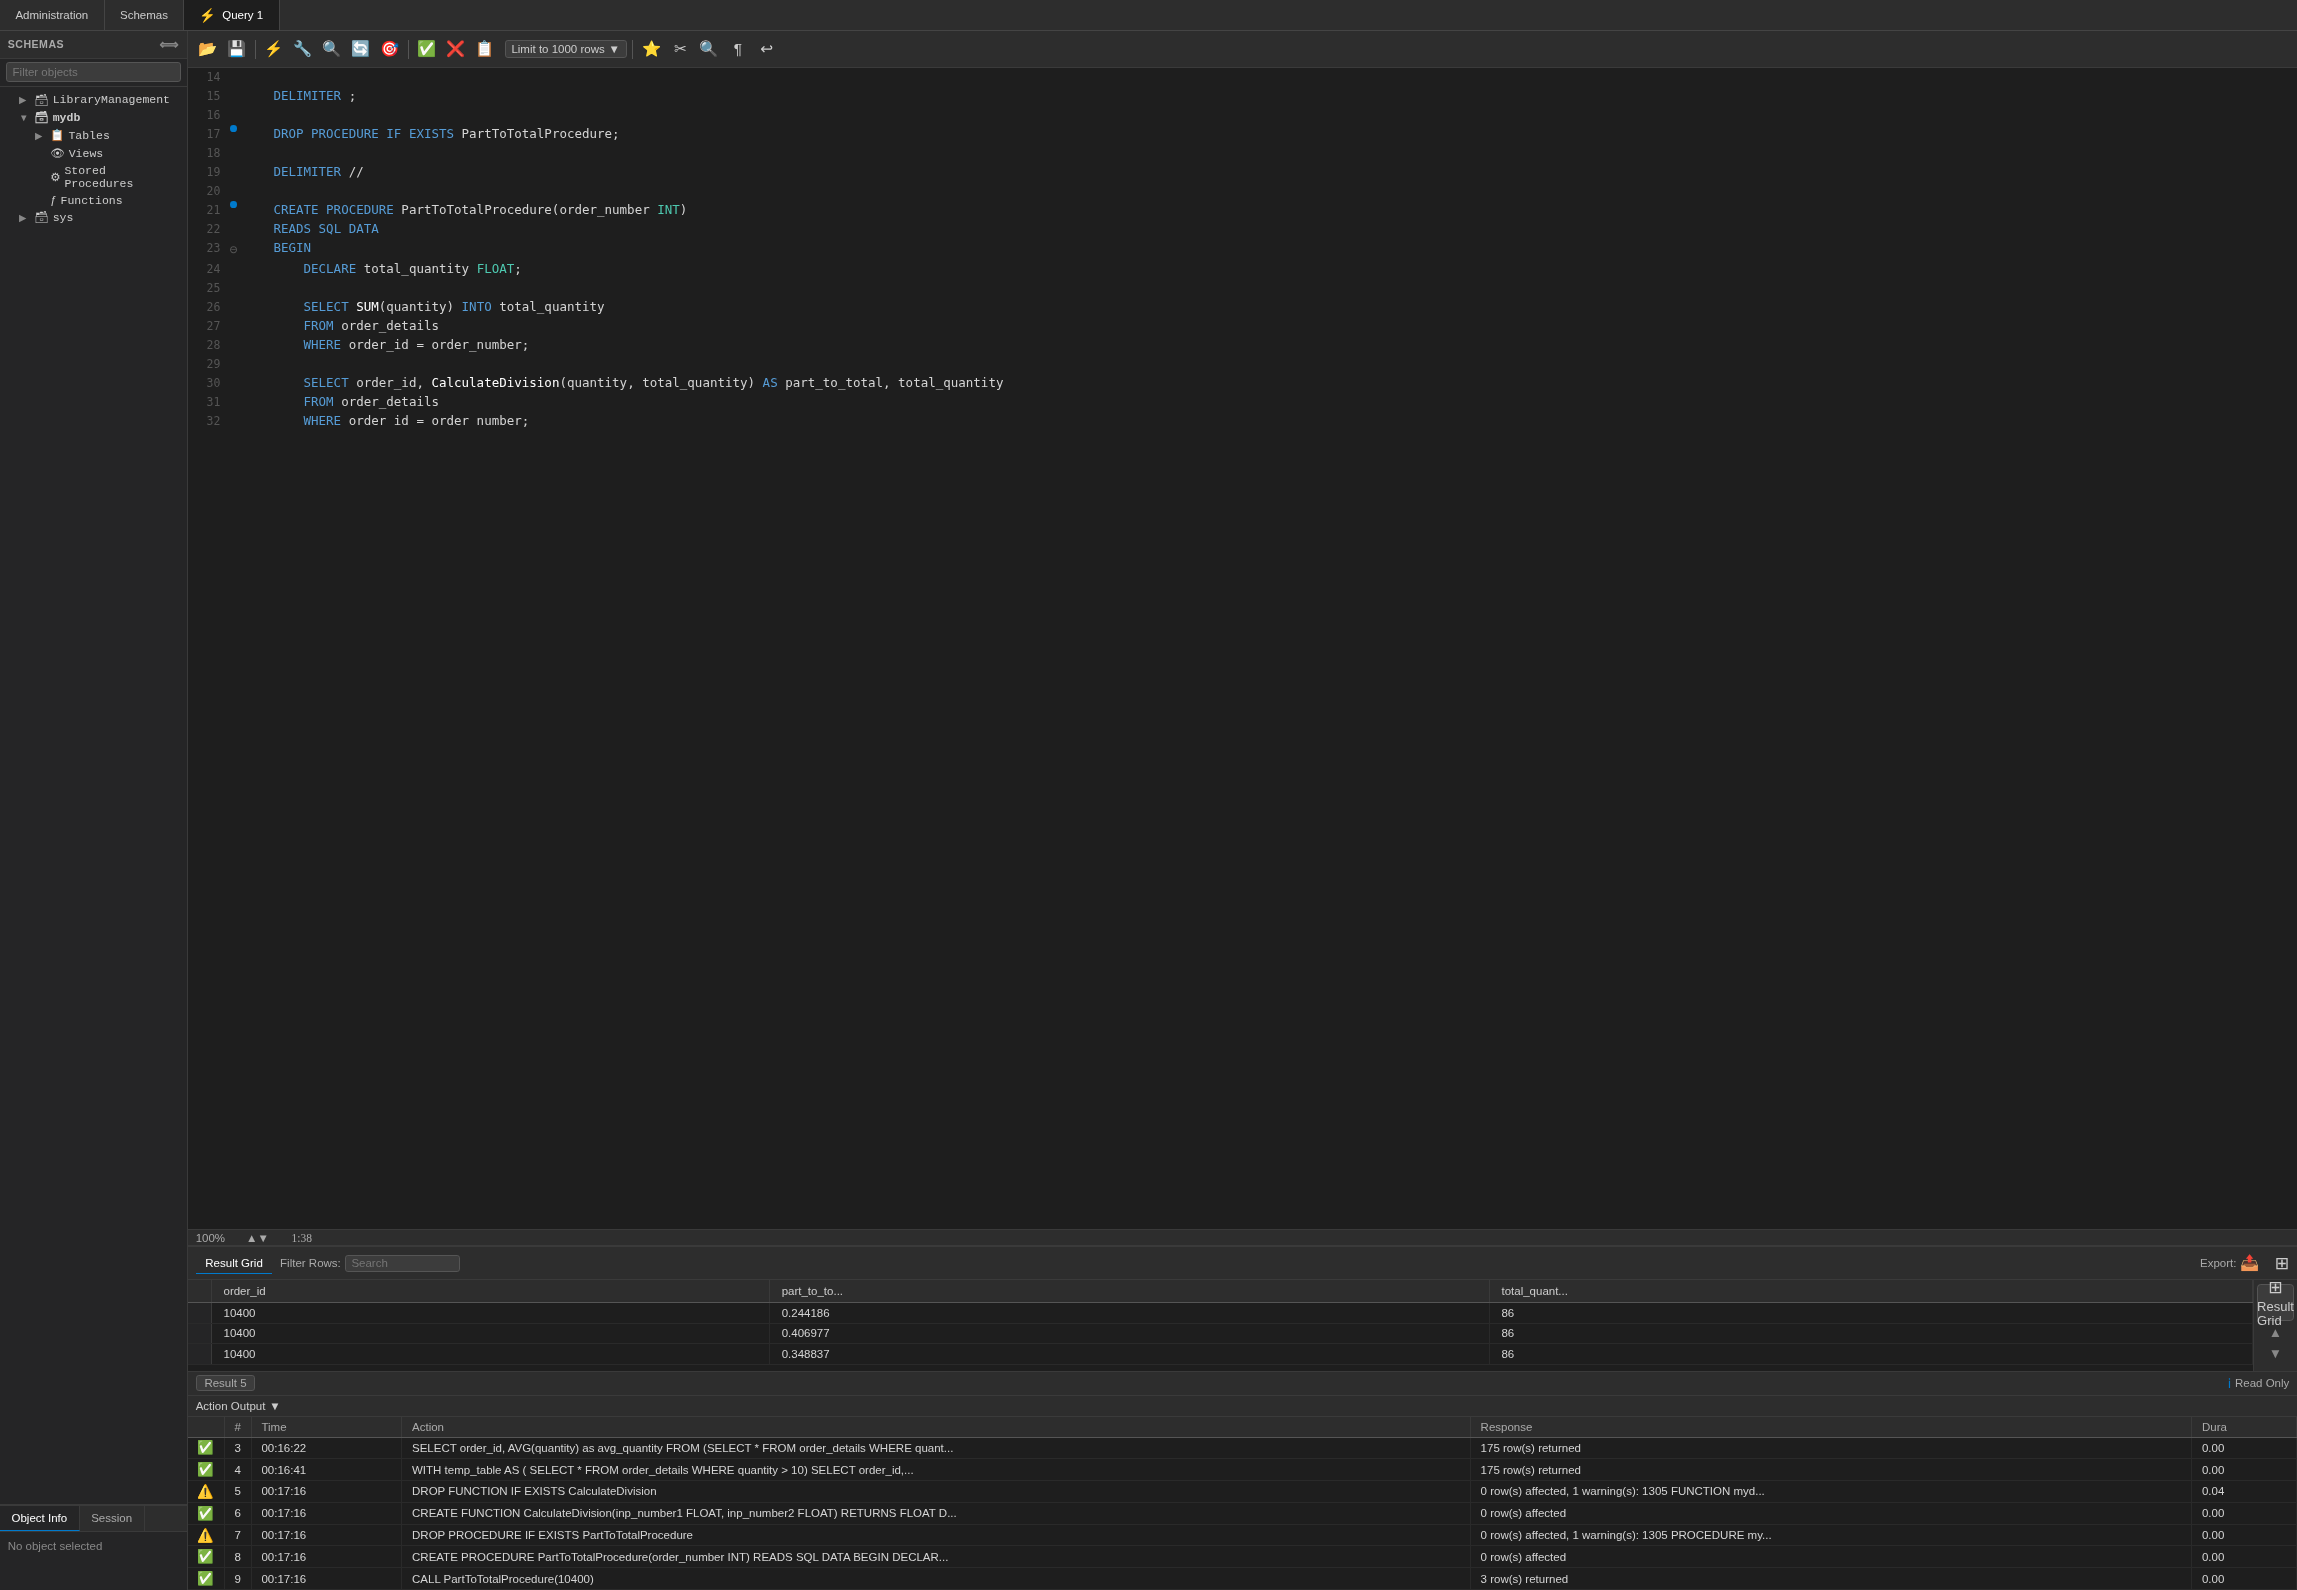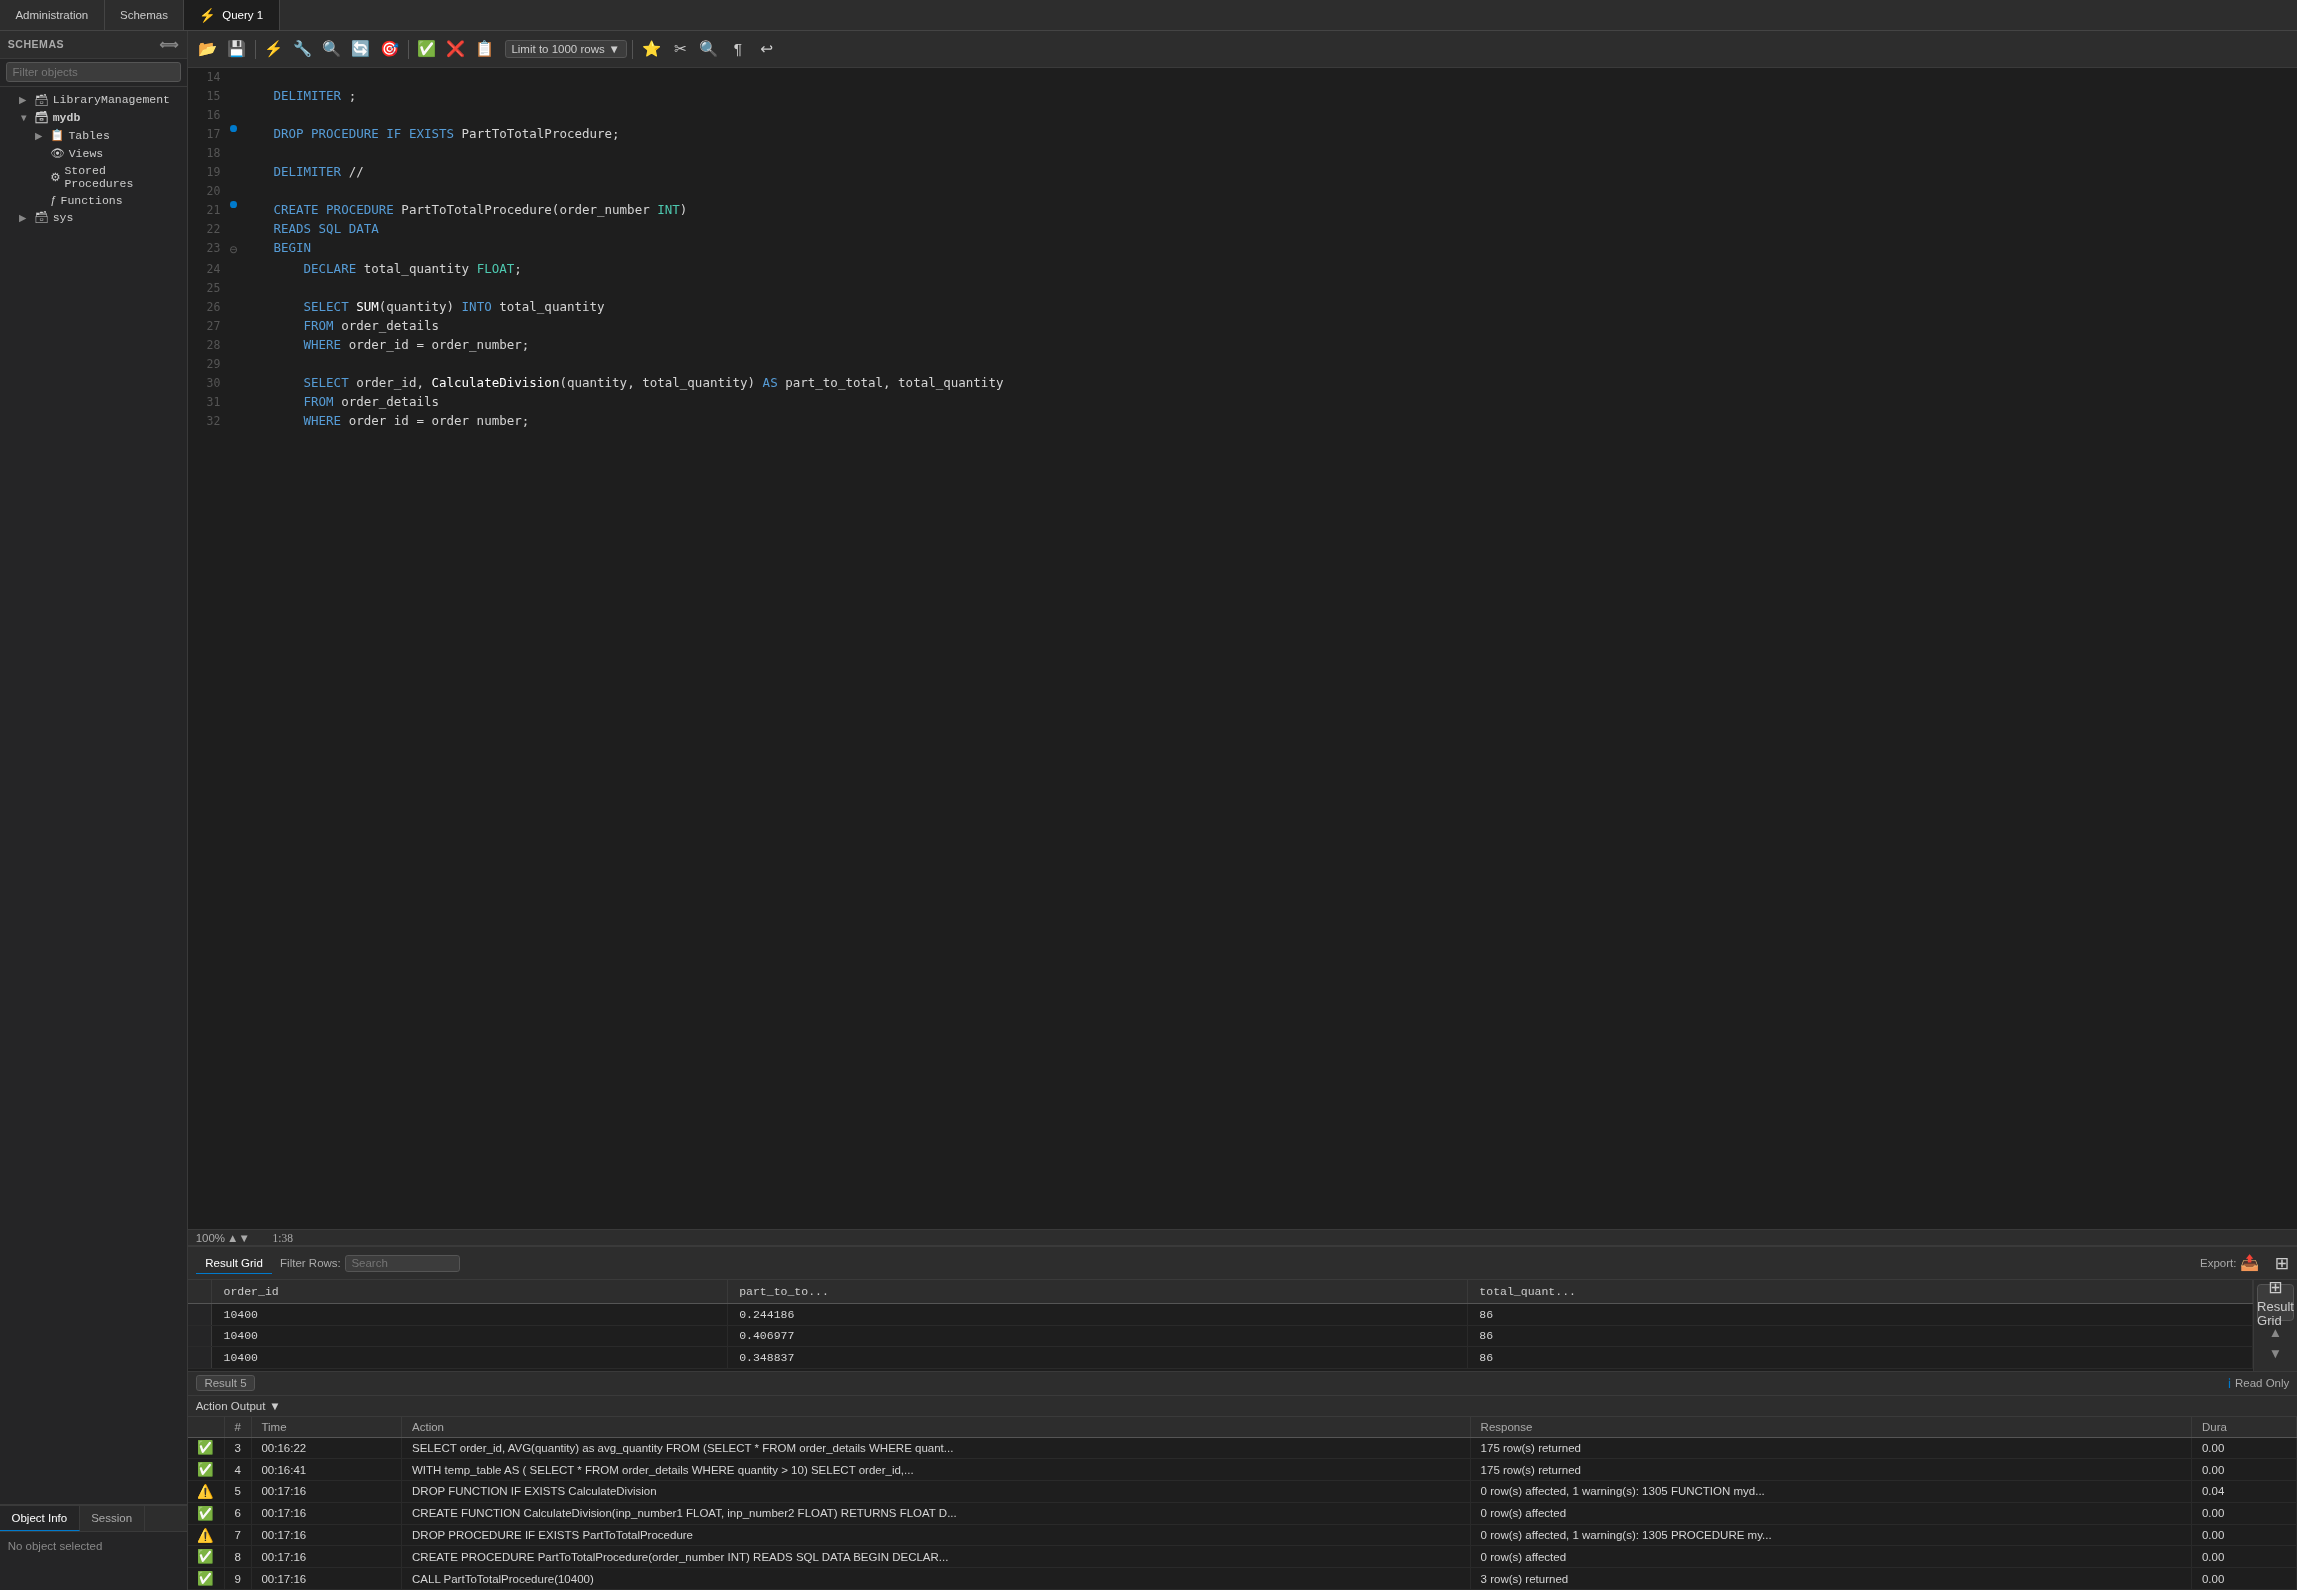--- a/index.html
+++ b/index.html
@@ -53,35 +53,35 @@
     .line-dot .dot { width: 6.7px; height: 6.7px; border-radius: 50%; background: #007acc; }
     .line-content { flex: 1; padding-left: 3.8px; white-space: pre; color: #d4d4d4; }
 
     
     .kw-blue { color: #569cd6; }
     .kw-cyan { color: #4ec9b0; }
     .kw-yellow { color: #ffffff; }
 
     
     .status-bar { display: flex; align-items: center; background: #2d2d2d; border-top: 1px solid #3a3a3a; border-bottom: 1px solid #3a3a3a; padding: 1.9px 7.7px; font-size: 11.5px; color: #aaa; flex-shrink: 0; }
-    .status-zoom { margin-right: 7.7px; display: flex; align-items: center; gap: 2px; }
+    .status-zoom { margin-right: 7.7px; display: flex; align-items: center; gap: 21px; }
 
     
     .result-area { display: flex; flex-direction: column; border-top: 1px solid #3a3a3a; flex-shrink: 0; }
     .result-tabs-bar { display: flex; align-items: center; background: #2d2d2d; border-bottom: 1px solid #3a3a3a; padding: 0 7.7px; height: 33px; gap: 7.7px; }
     .result-tab { padding: 3.8px 9.6px; font-size: 11.5px; color: #aaa; cursor: pointer; border-bottom: 1.9px solid transparent; }
     .result-tab.active { color: #fff; border-bottom-color: #007acc; }
     .filter-rows { display: flex; align-items: center; font-size: 11.5px; color: #aaa; gap: 3.8px; }
     .filter-rows input { background: #3c3c3c; border: 1px solid #555; border-radius: 2.9px; padding: 1.9px 5.8px; color: #ccc; font-size: 11.5px; width: 115px; outline: none; }
     .export-area { display: flex; align-items: center; gap: 3.8px; font-size: 11.5px; color: #aaa; margin-left: auto; }
 
     
     .grid-container { display: flex; }
     .result-grid { flex: 1; overflow: auto; background: #1e1e1e; }
-    .result-table { width: 100%; border-collapse: collapse; font-size: 11.5px; font-family: Liberation Mono, monospace; }
+    .result-table { width: 100%; border-collapse: collapse; font-size: 11.5px; }
     .result-table th { background: #2d2d2d; color: #ccc; padding: 4.8px 11.5px; text-align: left; border-right: 1px solid #3a3a3a; border-bottom: 1px solid #555; font-weight: normal; white-space: nowrap; }
     .result-table td { padding: 3.8px 11.5px; border-right: 1px solid #2a2a2a; border-bottom: 1px solid #2a2a2a; color: #d4d4d4; }
 
     
     .right-panel { width: 44px; background: #2d2d2d; border-left: 1px solid #3a3a3a; display: flex; flex-direction: column; align-items: center; gap: 1.9px; padding: 3.8px 0; }
     .right-panel-btn { width: 37px; height: 37px; display: flex; flex-direction: column; align-items: center; justify-content: center; cursor: pointer; border-radius: 3.8px; color: #ccc; font-size: 9.6px; gap: 1.9px; }
     .right-panel-btn.active { background: #3c3c3c; border: 1px solid #555; }
     .right-panel-btn .btn-icon { font-size: 17.3px; }
     .right-panel-btn .btn-label { font-size: 13px; text-align: left; line-height: 1.1; }
     .right-panel-nav { display: flex; flex-direction: column; align-items: center; gap: 1.9px; margin-top: auto; padding-bottom: 3.8px; }

